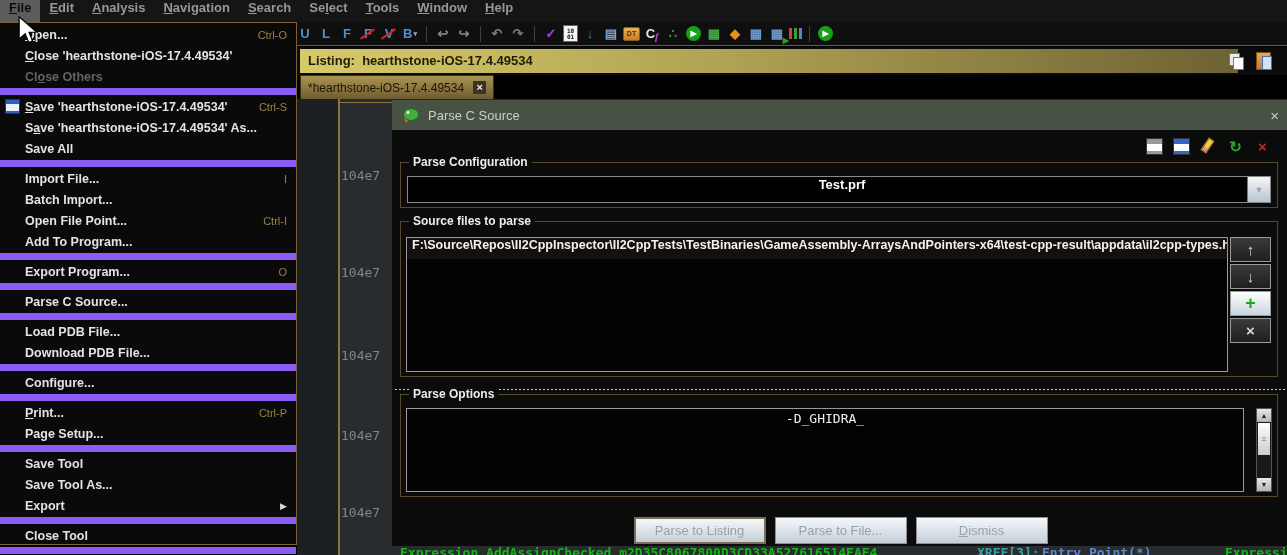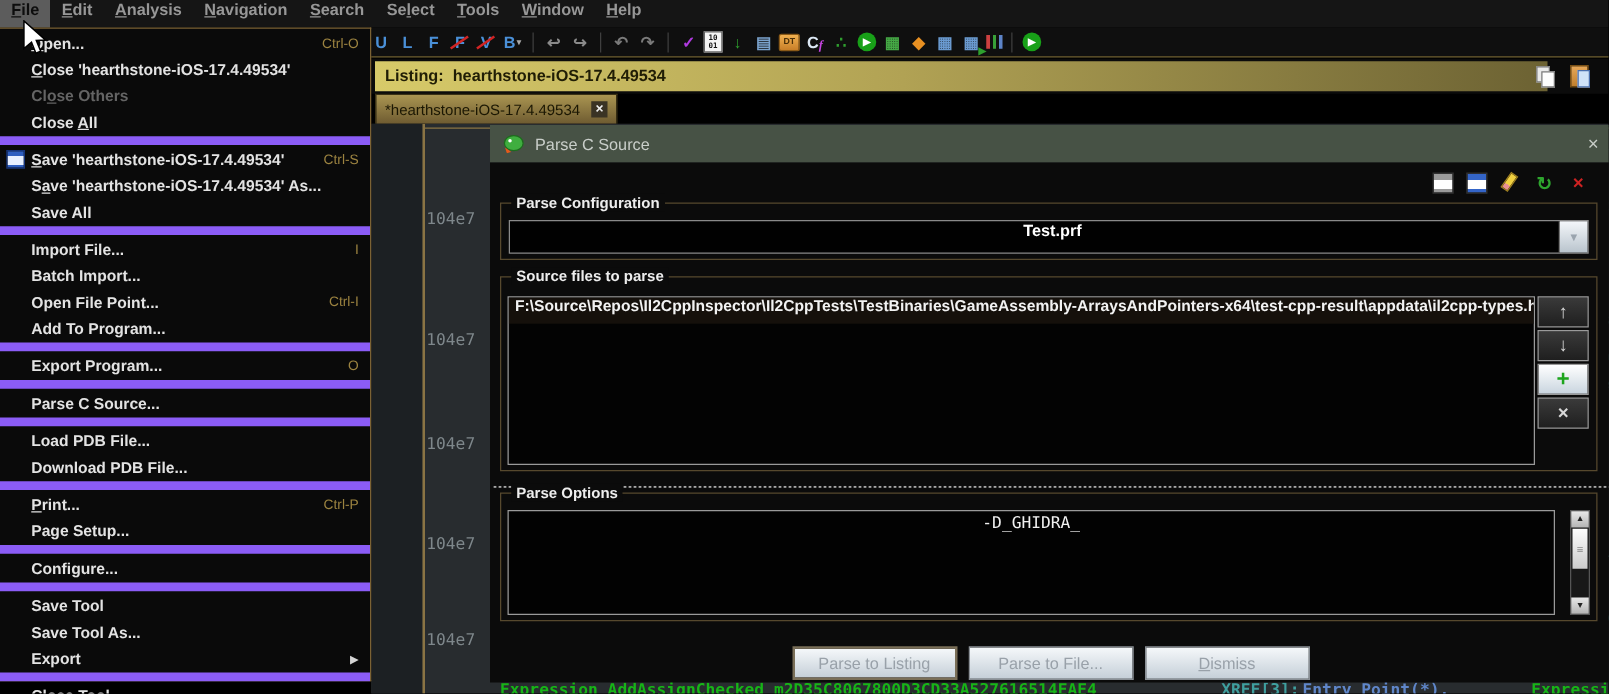--- a/index.html
+++ b/index.html
@@ -289,25 +289,20 @@
         <div class="fm-item">
           <span class="fm-icon"></span>
           <span class="fm-label"><u>C</u>lose 'hearthstone-iOS-17.4.49534'</span>
           <span class="fm-right"></span>
         </div>
         <div class="fm-item disabled">
           <span class="fm-icon"></span>
           <span class="fm-label">Cl<u>o</u>se Others</span>
           <span class="fm-right"></span>
         </div>
-        <div class="fm-item">
-          <span class="fm-icon"></span>
-          <span class="fm-label">Close <u>A</u>ll</span>
-          <span class="fm-right"></span>
-        </div>
       </div>
       <div class="fm-group">
         <div class="fm-item">
           <span class="fm-icon">
             <span class="fm-floppy"></span>
           </span>
           <span class="fm-label"><u>S</u>ave 'hearthstone-iOS-17.4.49534'</span>
           <span class="fm-right">Ctrl-S</span>
         </div>
         <div class="fm-item">
@@ -365,33 +360,33 @@
         </div>
         <div class="fm-item">
           <span class="fm-icon"></span>
           <span class="fm-label">Download PDB File...</span>
           <span class="fm-right"></span>
         </div>
       </div>
       <div class="fm-group">
         <div class="fm-item">
           <span class="fm-icon"></span>
+          <span class="fm-label">Configure...</span>
+          <span class="fm-right"></span>
+        </div>
+      </div>
+      <div class="fm-group">
+        <div class="fm-item">
+          <span class="fm-icon"></span>
           <span class="fm-label"><u>P</u>rint...</span>
           <span class="fm-right">Ctrl-P</span>
         </div>
         <div class="fm-item">
           <span class="fm-icon"></span>
           <span class="fm-label">Page Setup...</span>
-          <span class="fm-right"></span>
-        </div>
-      </div>
-      <div class="fm-group">
-        <div class="fm-item">
-          <span class="fm-icon"></span>
-          <span class="fm-label">Configure...</span>
           <span class="fm-right"></span>
         </div>
       </div>
       <div class="fm-group">
         <div class="fm-item">
           <span class="fm-icon"></span>
           <span class="fm-label">Save Tool</span>
           <span class="fm-right"></span>
         </div>
         <div class="fm-item">

